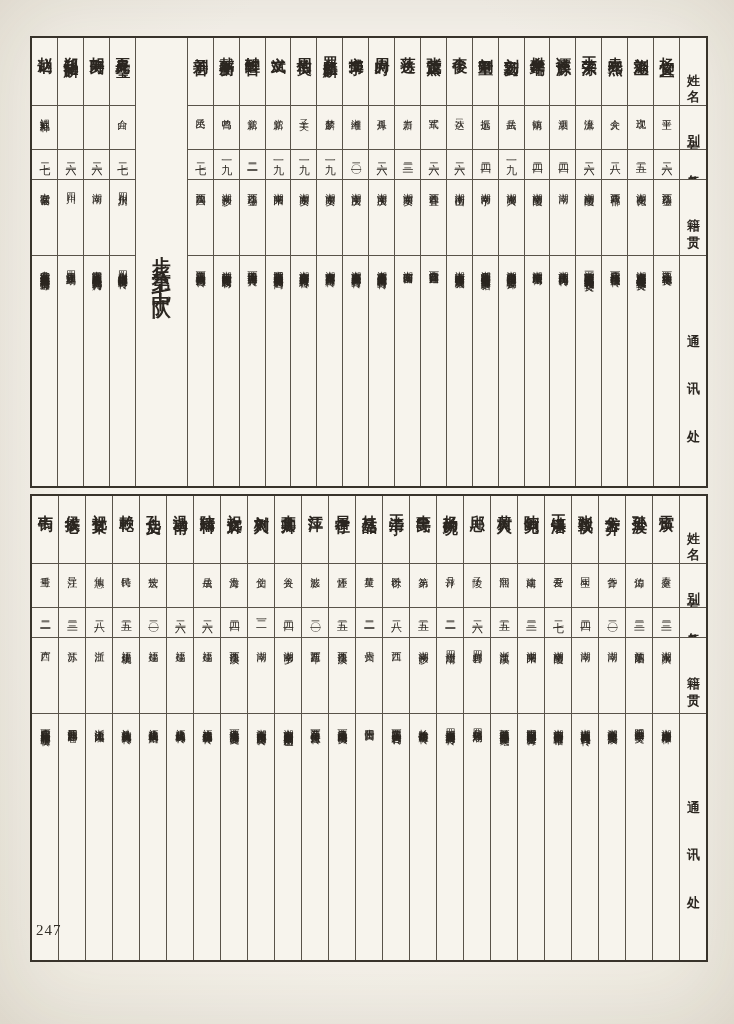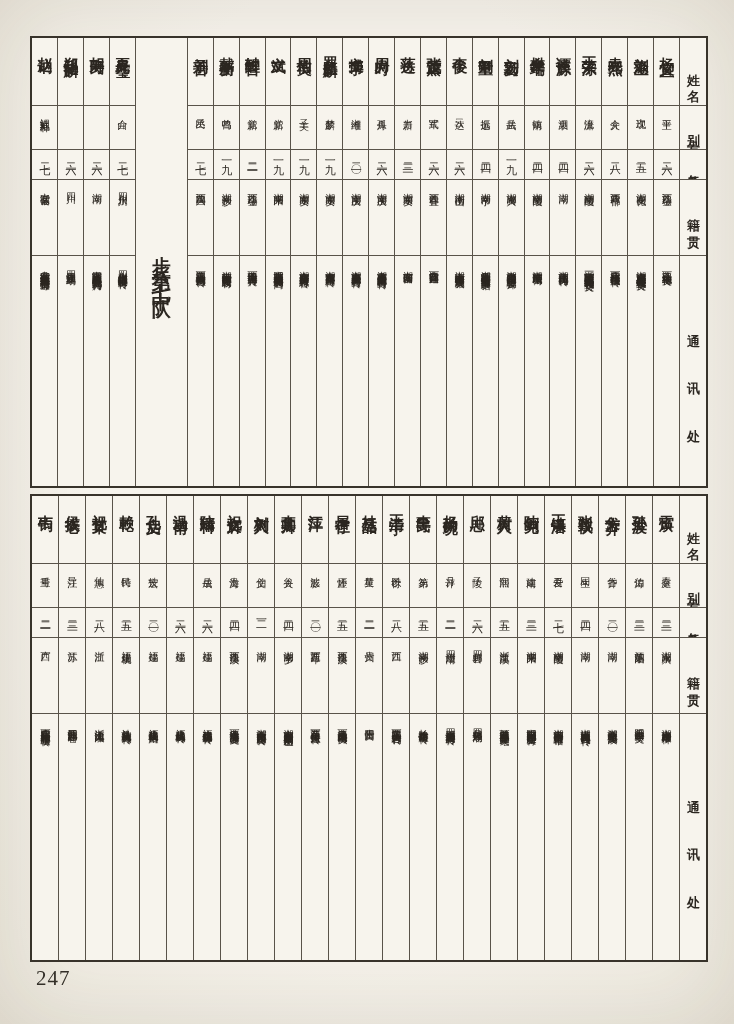--- a/index.html
+++ b/index.html
@@ -50,22 +50,22 @@
   .hcol .cell { align-items: center; padding: 0; }
   .hname   { font-size: 13px; font-weight: bold; letter-spacing: 15px; margin-bottom: -15px; }
   .halias  { font-size: 13px; font-weight: bold; letter-spacing: 7px;  margin-bottom: -7px; }
   .hage    { font-size: 12px; font-weight: bold; letter-spacing: 2px;  margin-bottom: -2px; }
   .horigin { font-size: 13px; font-weight: bold; letter-spacing: 17px; margin-bottom: -17px; }
   .haddr   { font-size: 13px; font-weight: bold; letter-spacing: 48px; margin-bottom: -48px; }
 
   .unit { font-size: 19px; font-weight: bold; letter-spacing: 9px; margin-bottom: -9px; }
 
   .pageno {
-    position: absolute; left: 36px; top: 966px;
-    font-size: 21px; letter-spacing: 1px; color: #332f28;
+    position: absolute; left: 36px; top: 922px;
+    font-size: 15px; letter-spacing: 1px; color: #332f28;
   }
 </style>
 </head>
 <body>
 
 <div class="page">
 
   <div class="band" id="band-top">
     <div class="col hcol">
       <div class="cell c-name">

